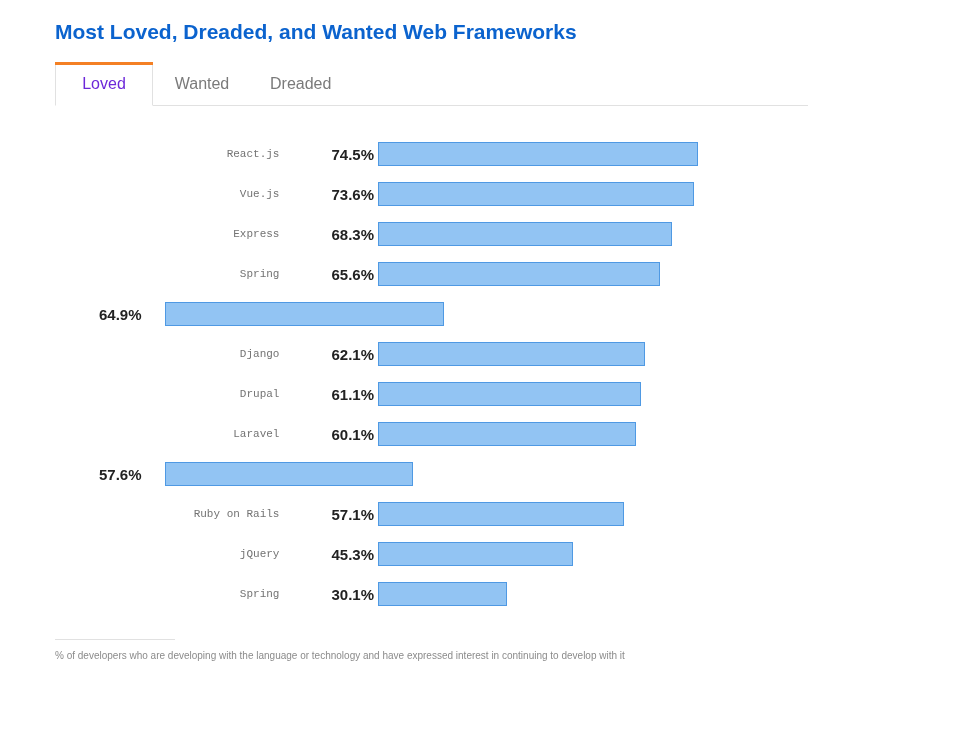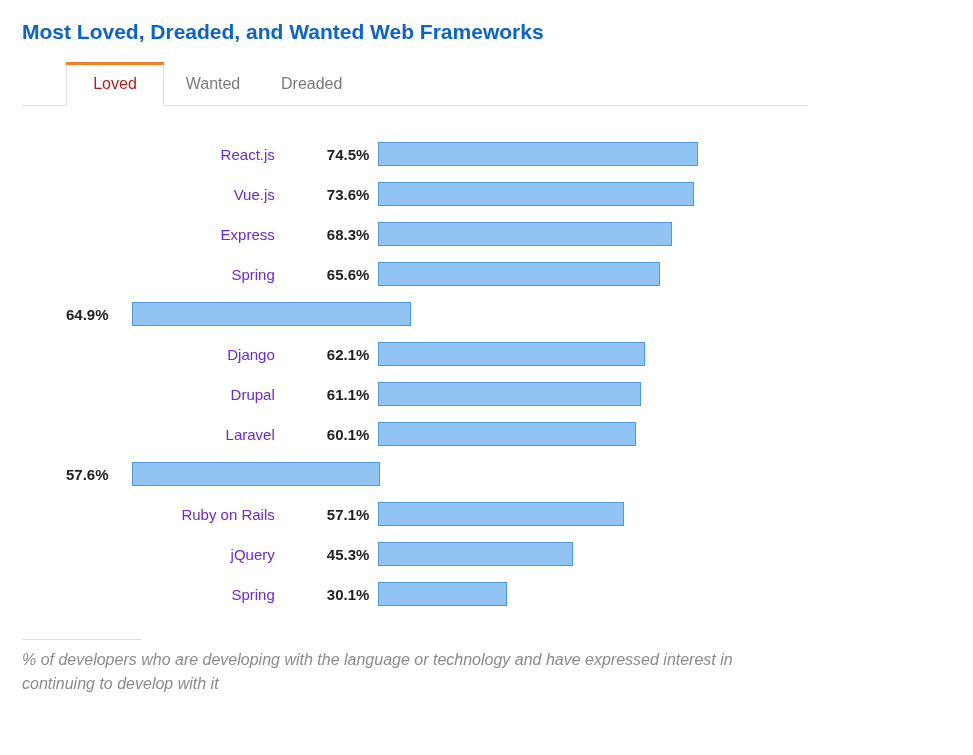--- a/index.html
+++ b/index.html
@@ -5,21 +5,21 @@
   html, body {
     margin: 0;
     padding: 0;
     font-family: Arial, Helvetica, sans-serif;
     background: #fff;
     color: #333;
   }
   .page {
     width: 868px;
     box-sizing: border-box;
-    padding: 20px 60px 30px 22px;
+    padding: 20px 60px 30px 55px;
   }
   .chart-title {
     color: #0b63ce;
     font-size: 21px;
     font-weight: bold;
     margin: 0 0 18px 0;
   }
   .tabs-strip {
     display: flex;
     align-items: flex-end;
@@ -33,49 +33,49 @@
     font-size: 16px;
     padding: 12px 18px;
     color: #7a7a7a;
     cursor: pointer;
     user-select: none;
     border: 1px solid transparent;
     border-bottom: none;
     position: relative;
   }
   .tab.active {
-    color: #b91c1c;
+    color: #6d28d9;
     border: 1px solid #e1e1e1;
     border-bottom: 1px solid #fff;
     margin-bottom: -1px;
     background: #fff;
-    margin-left: 44px;
   }
   .tab.active::before {
     content: "";
     position: absolute;
     top: -1px; left: -1px; right: -1px;
     height: 3px;
     background: #f48024;
   }
   .rows {
     padding-top: 10px;
   }
   .row {
     display: flex;
     align-items: center;
     height: 40px;
   }
   .row-label {
     width: 340px;
     text-align: right;
-    font-size: 15px;
-    color: #6d28d9;
+    font-size: 11px;
+    color: #737373;
     padding-right: 8px;
     box-sizing: border-box;
+    font-family: Liberation Mono, monospace;
   }
   .row-value {
     width: 62px;
     text-align: left;
     font-size: 15px;
     font-weight: bold;
     color: #222;
     margin-left: 44px;
   }
   .row-bar-track {
@@ -90,22 +90,21 @@
     border: 1px solid #4f99e3;
     box-sizing: border-box;
   }
   .footnote-rule {
     width: 120px;
     height: 1px;
     background: #e1e1e1;
     margin: 25px 0 8px 0;
   }
   .footnote {
-    font-size: 16px;
-    font-style: italic;
+    font-size: 10px;
     color: #8b8b8b;
     line-height: 1.5;
     max-width: 830px;
   }
 </style>
 </head>
 <body>
 
 <div class="page">
 

